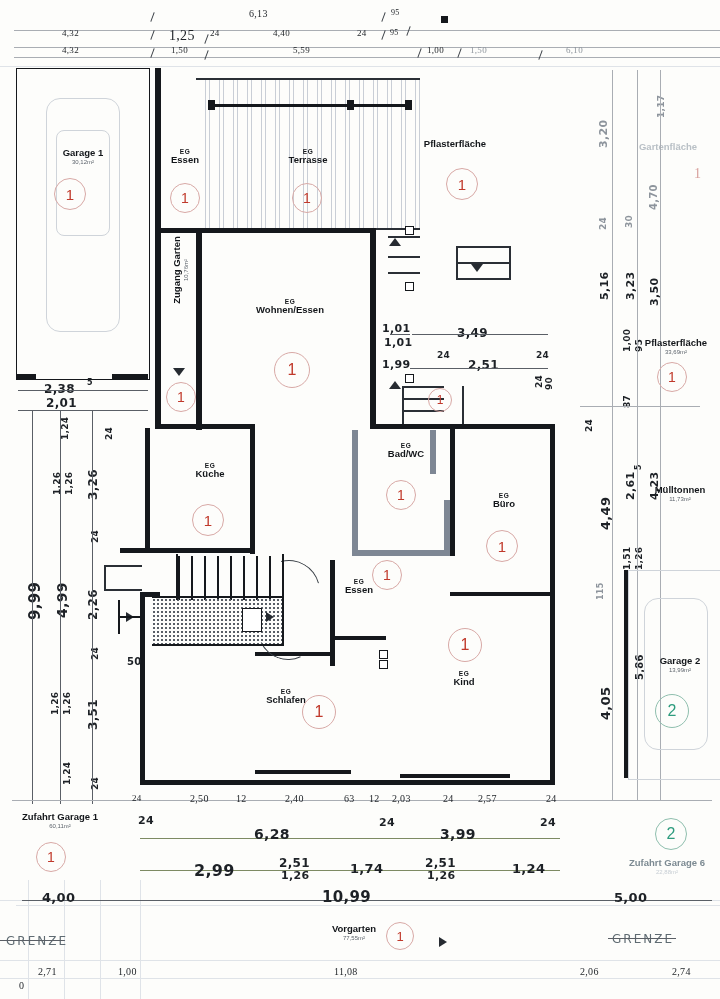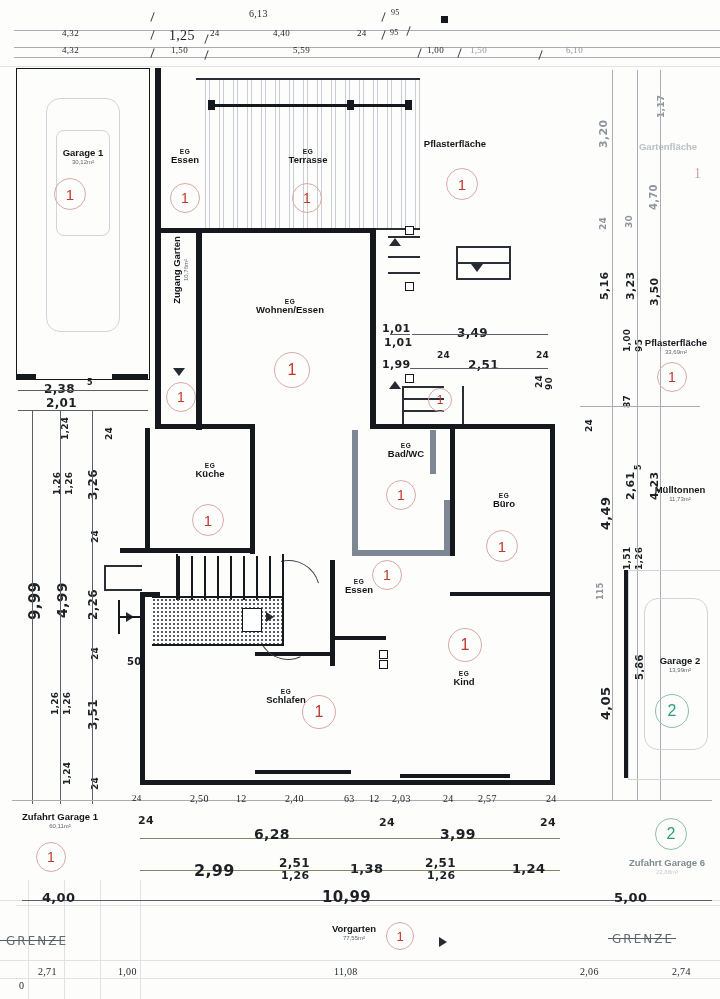--- a/index.html
+++ b/index.html
@@ -435,21 +435,21 @@
   <div class="dim hand" style="left:138px;top:814px;font-size:11px;">24</div>
   <div class="dim hand" style="left:254px;top:826px;font-size:14px;">6,28</div>
   <div class="dim hand" style="left:379px;top:816px;font-size:11px;">24</div>
   <div class="dim hand" style="left:440px;top:826px;font-size:14px;">3,99</div>
   <div class="dim hand" style="left:540px;top:816px;font-size:11px;">24</div>
 
   <div class="dimline green" style="left:140px;top:870px;width:420px;"></div>
   <div class="dim hand" style="left:194px;top:861px;font-size:16px;">2,99</div>
   <div class="dim hand" style="left:279px;top:856px;font-size:12px;">2,51</div>
   <div class="dim hand" style="left:281px;top:869px;font-size:11px;">1,26</div>
-  <div class="dim hand" style="left:350px;top:861px;font-size:13px;">1,38</div>
+  <div class="dim hand" style="left:350px;top:861px;font-size:13px;">1,74</div>
   <div class="dim hand" style="left:425px;top:856px;font-size:12px;">2,51</div>
   <div class="dim hand" style="left:427px;top:869px;font-size:11px;">1,26</div>
   <div class="dim hand" style="left:512px;top:861px;font-size:13px;">1,24</div>
 
   <div class="dimline" style="left:22px;top:900px;width:690px;"></div>
   <div class="dim hand" style="left:42px;top:890px;font-size:13px;">4,00</div>
   <div class="dim hand" style="left:322px;top:888px;font-size:15px;">10,99</div>
   <div class="dim hand" style="left:614px;top:890px;font-size:13px;">5,00</div>
 
   <div class="dim" style="left:38px;top:966px;font-size:10px;">2,71</div>

